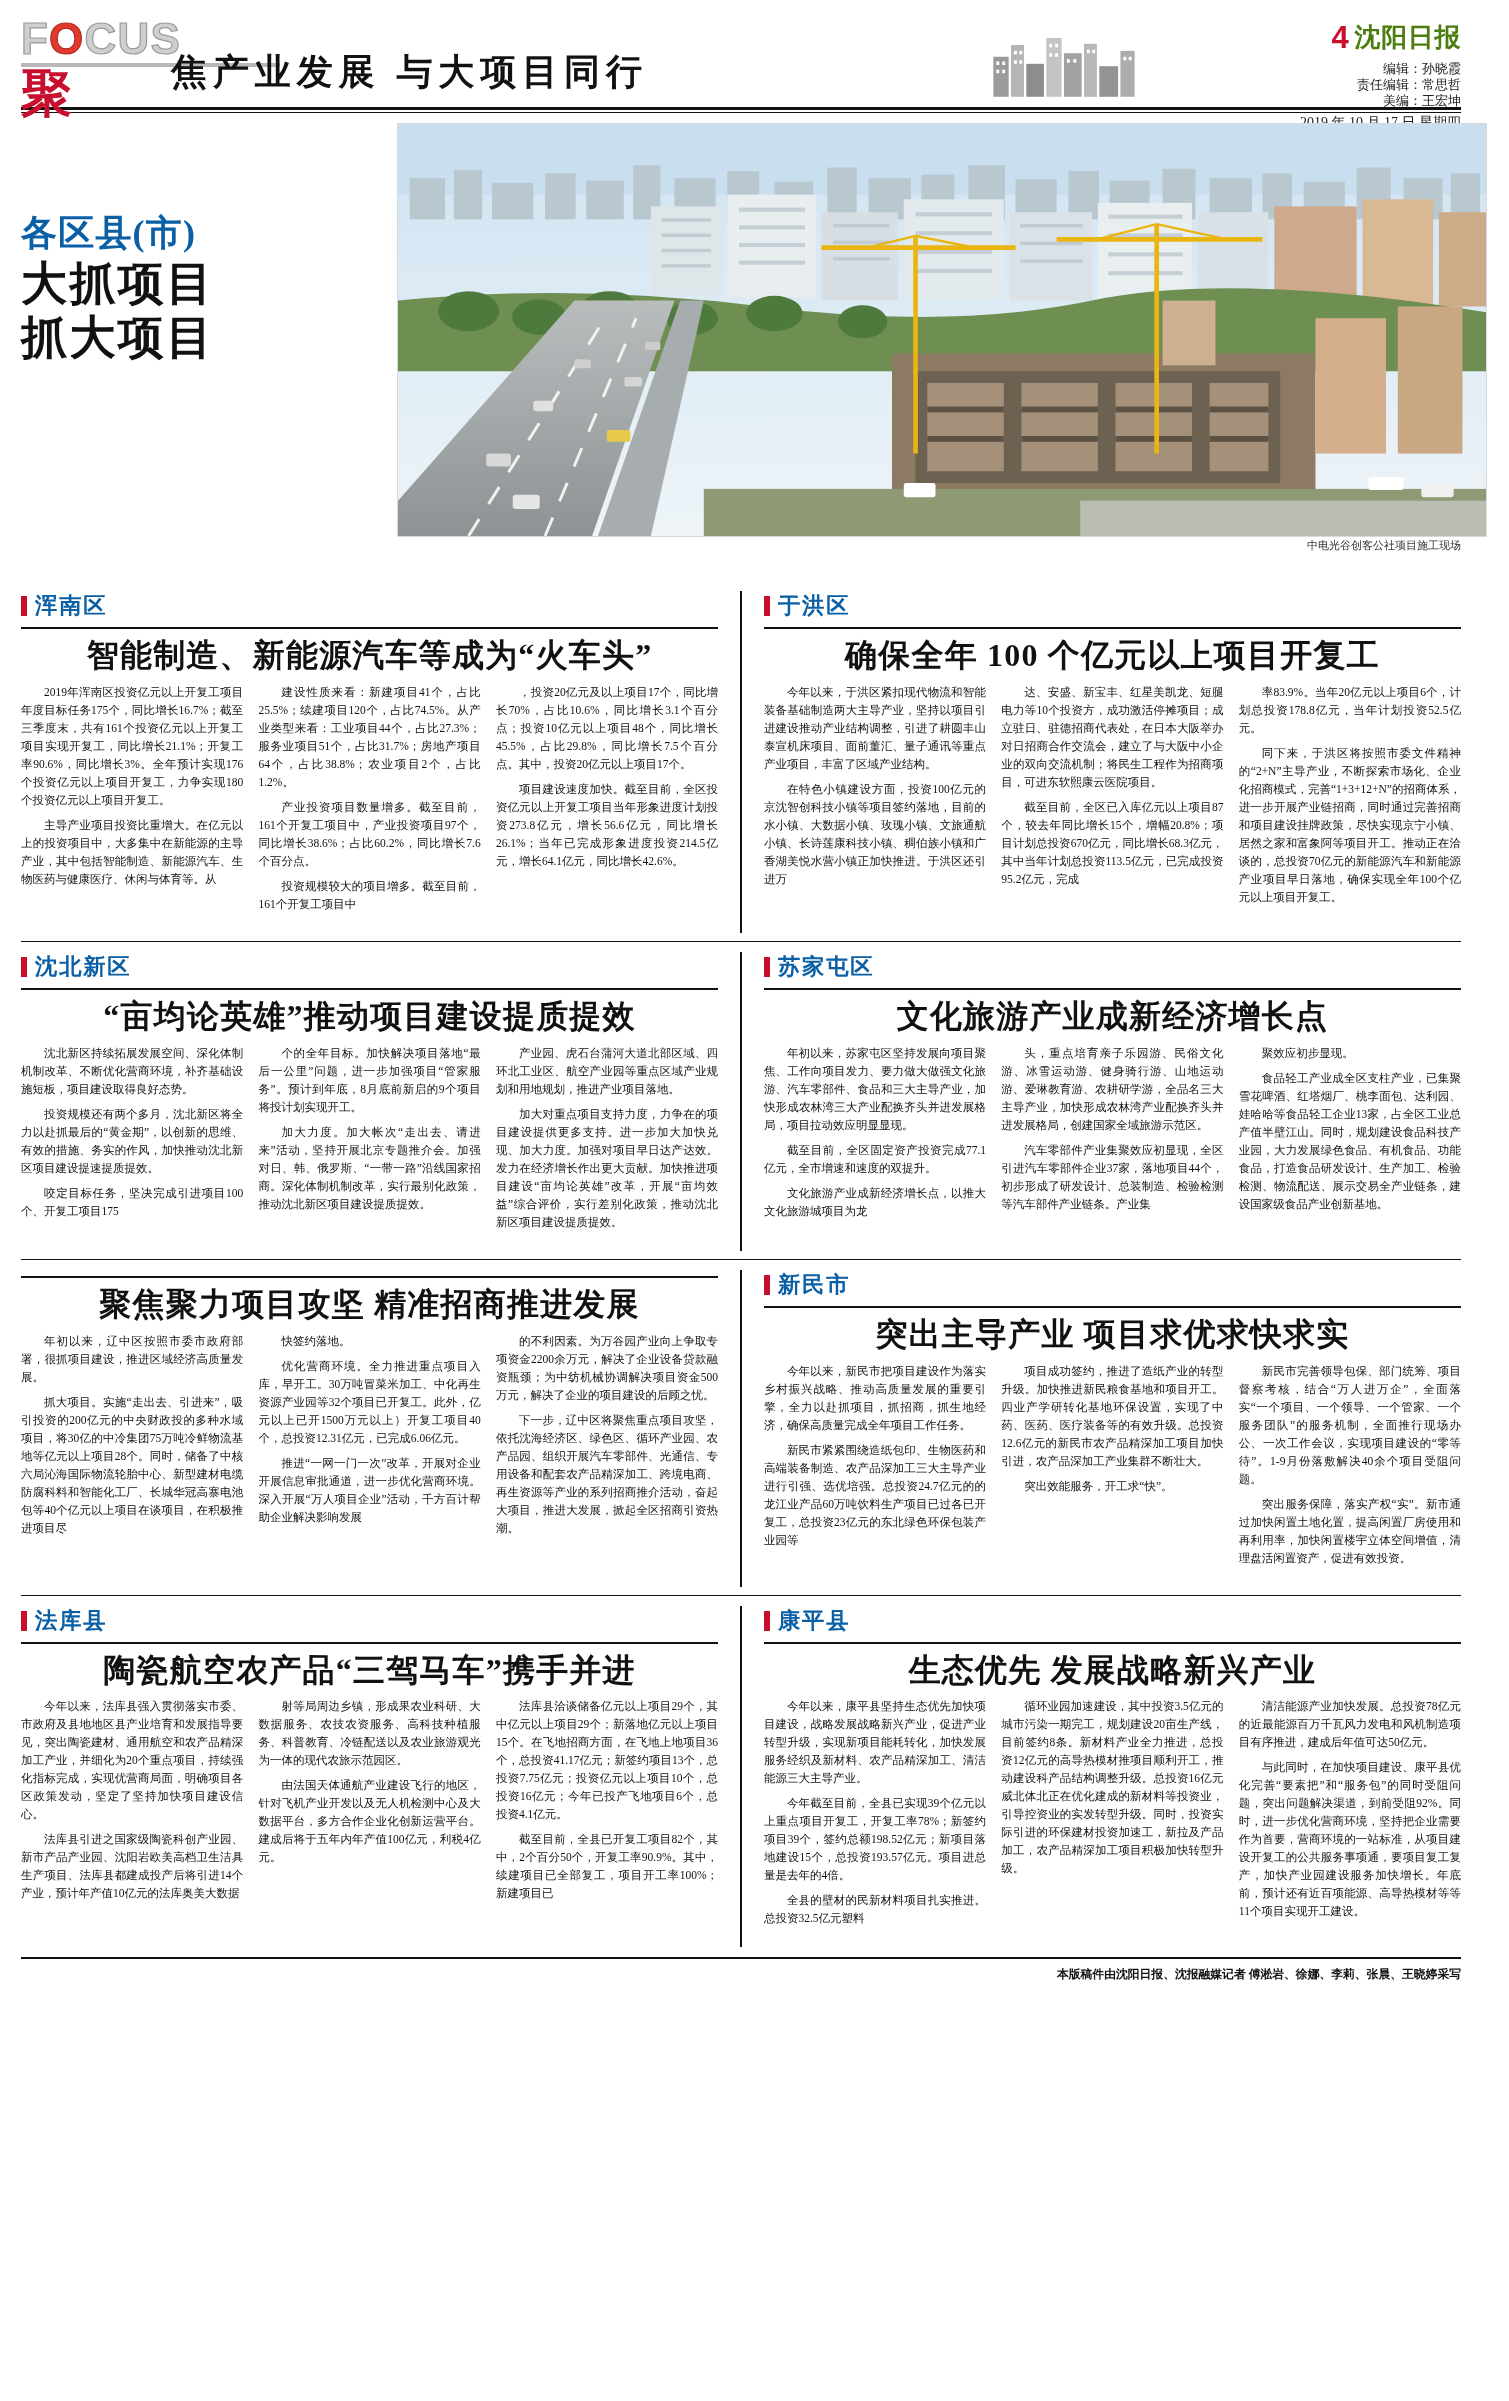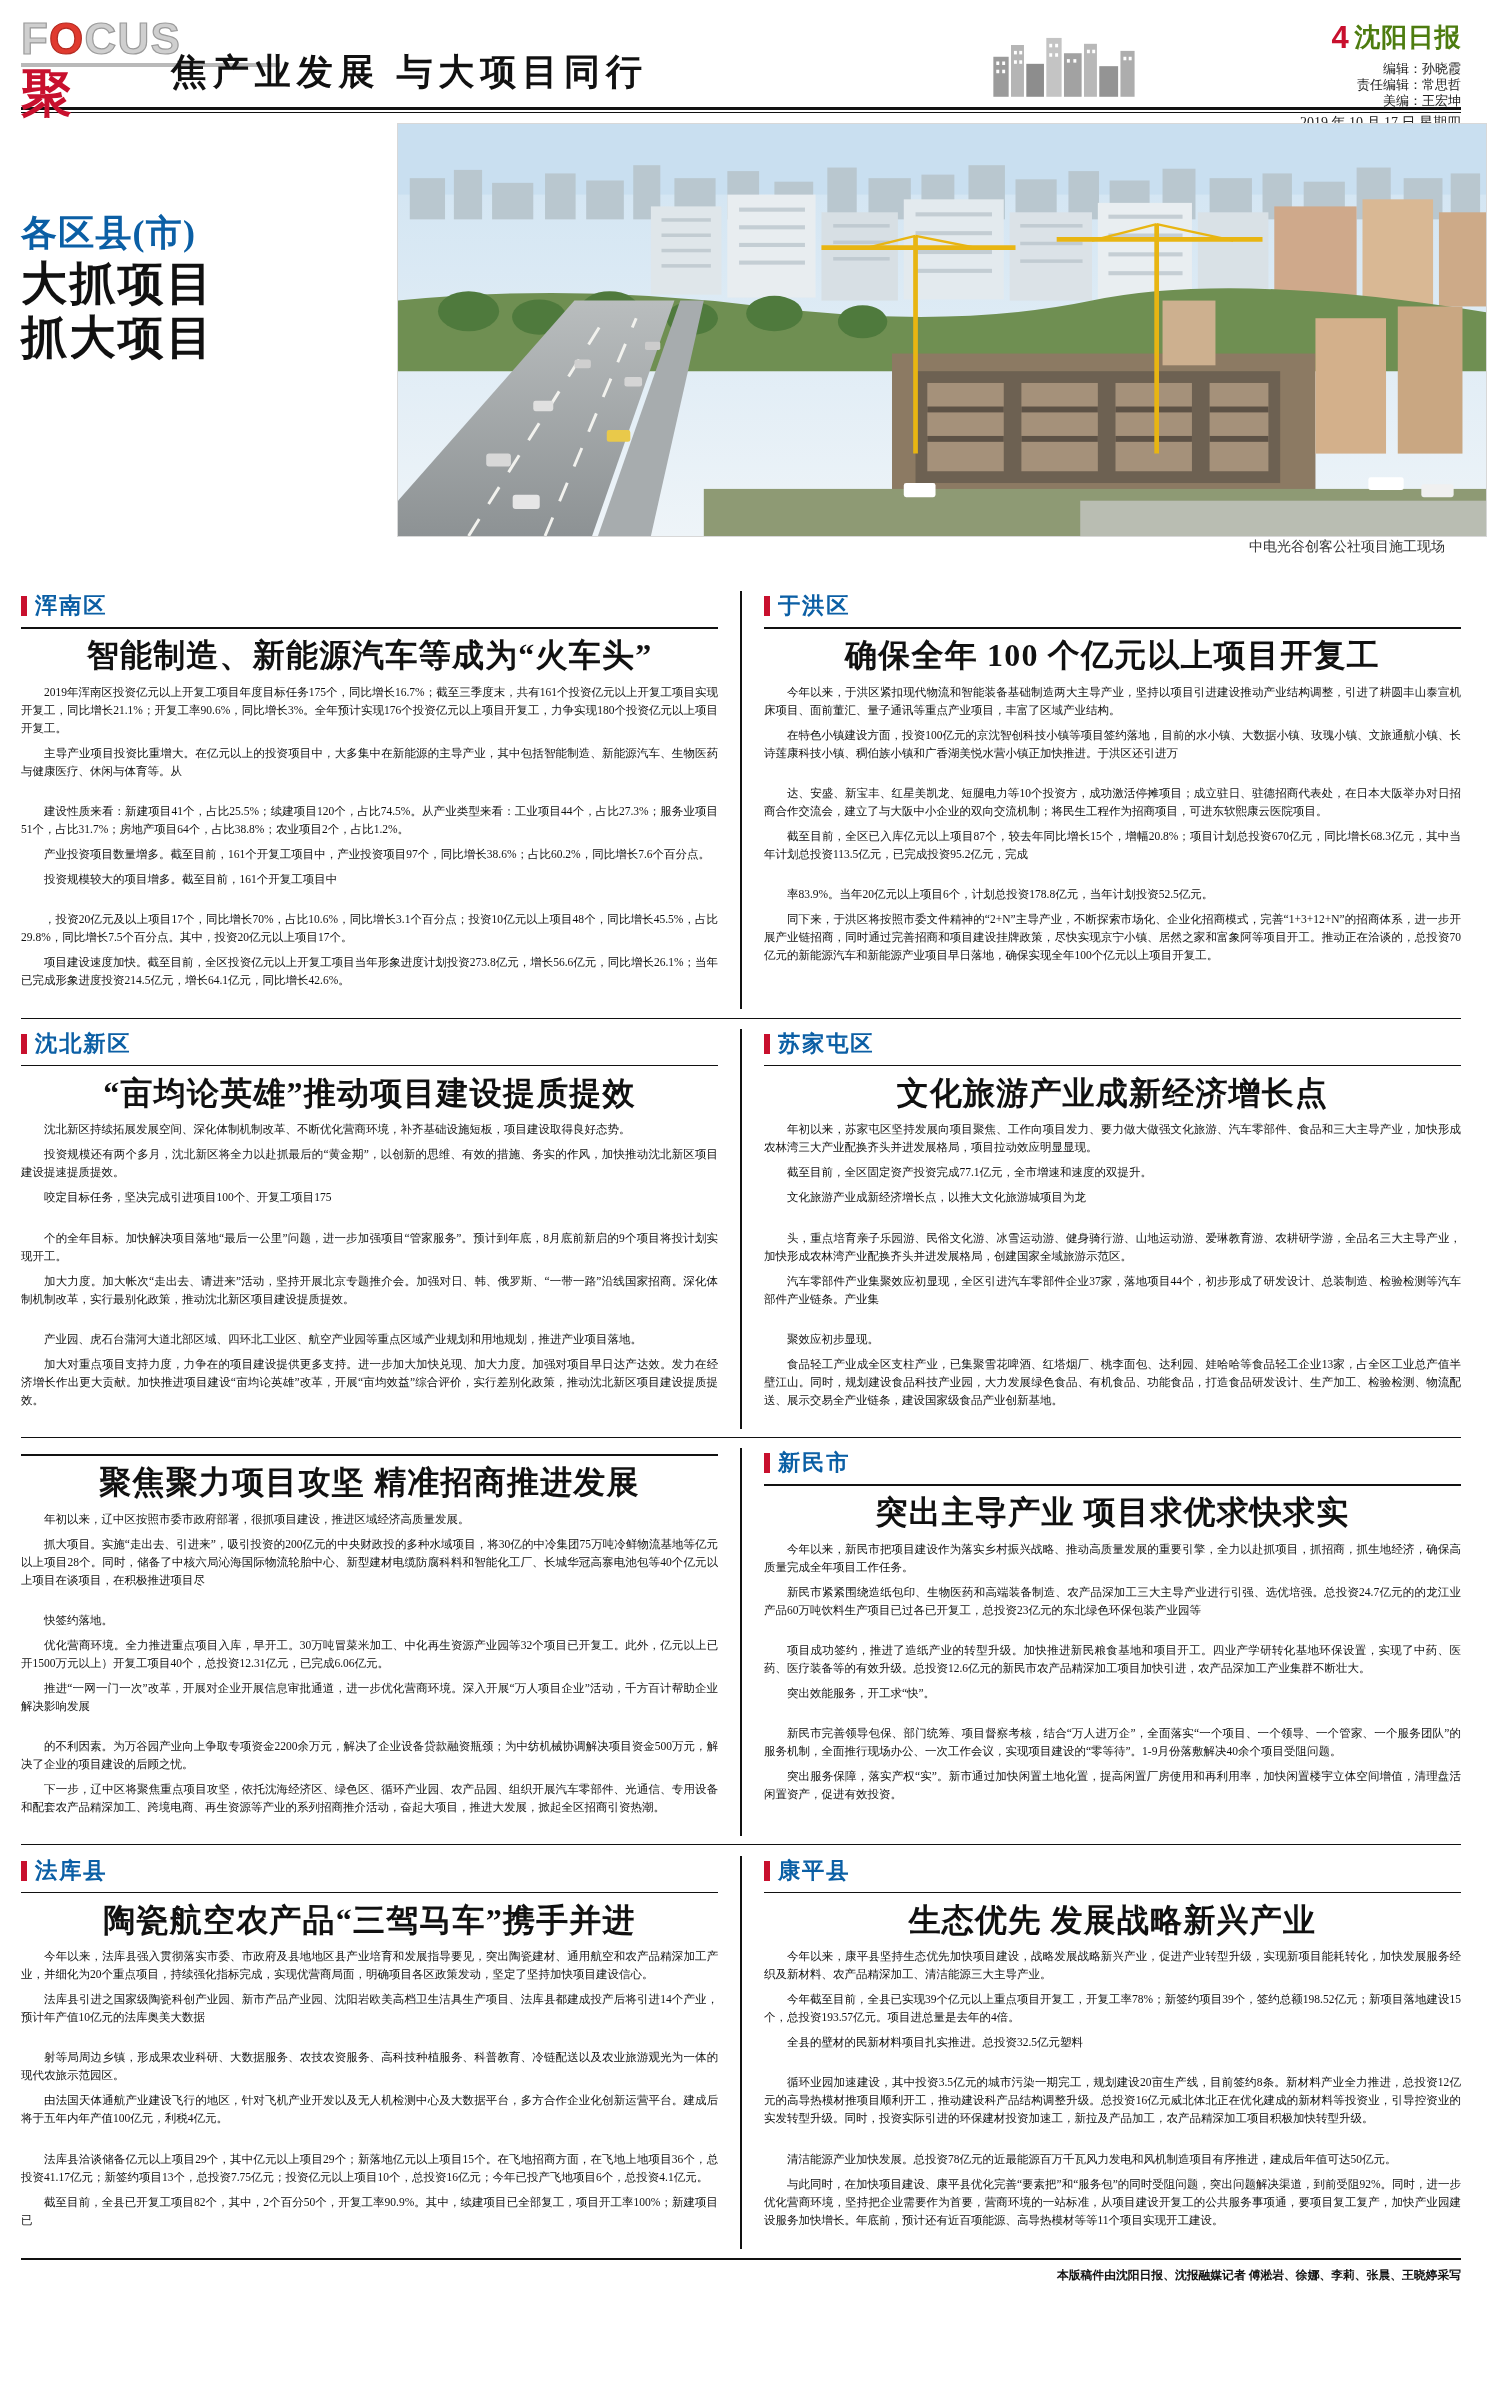--- a/index.html
+++ b/index.html
@@ -23,33 +23,33 @@
   .brand-date{margin-top:4.7px;font-size:14px;color:#222;}
   .masthead-rule{height:2.9px;background:#111;margin-top:2.4px;}
   .masthead-rule2{height:1.2px;background:#111;margin-top:1.8px;}
 
   
   .hero-wrap{position:relative;margin-top:10.6px;height:447px;}
   .hero-left{position:absolute;left:0;top:88px;width:365px;}
   .hl-1{font-family:Liberation Serif, serif;font-weight:bold;font-size:36px;color:#0b5fa5;letter-spacing:1.2px;line-height:45px;}
   .hl-2{font-family:"Liberation Sans",sans-serif;font-weight:bold;font-size:46px;color:#111;letter-spacing:2.4px;line-height:54px;}
   .hero-photo{position:absolute;left:376px;top:0;width:1088px;height:412px;overflow:hidden;border:0.6px solid #d8d8d8;}
-  .caption{position:absolute;right:16px;top:415px;font-size:14px;color:#333;}
+  .caption{position:absolute;right:0;top:415px;font-size:11px;color:#333;}
 
   
   .content{margin-top:21px;}
   .twocol{display:flex;gap:22.3px;}
   .col{width:715px;}
   .sec{margin-bottom:13px;}
   .sec-head{display:flex;align-items:center;gap:8.2px;}
   .sec-bar{width:5.9px;height:20px;background:#c8102e;}
   .sec-name{font-family:"Liberation Sans",sans-serif;font-weight:bold;font-size:22.3px;color:#0b5fa5;letter-spacing:1.8px;}
   .sec-rule{height:1.8px;background:#111;margin:5.9px 0 9.4px 0;}
   .sec-title{font-family:"Liberation Serif",serif;font-weight:bold;font-size:32px;letter-spacing:1.2px;text-align:center;line-height:35px;margin-bottom:9.4px;}
-  .body3{display:flex;gap:15.3px;flex-direction:column;}
+  .body3{display:flex;gap:15.3px;}
   .body3 .tcol{flex:1;}
   p.t{font-size:11.5px;line-height:18px;text-align:justify;margin:0 0 7px 0;text-indent:2em;color:#111;}
   .thin-rule{height:0.6px;background:#111;margin:8.2px 0 10.6px 0;}
   .dbl-rule{height:1.8px;background:#111;margin:9.4px 0 0 0;}
   .footer{margin-top:8.2px;text-align:right;font-size:11.8px;font-weight:bold;}
   .divider-v{width:1.2px;background:#111;}
 </style>
 </head>
 <body>
 

